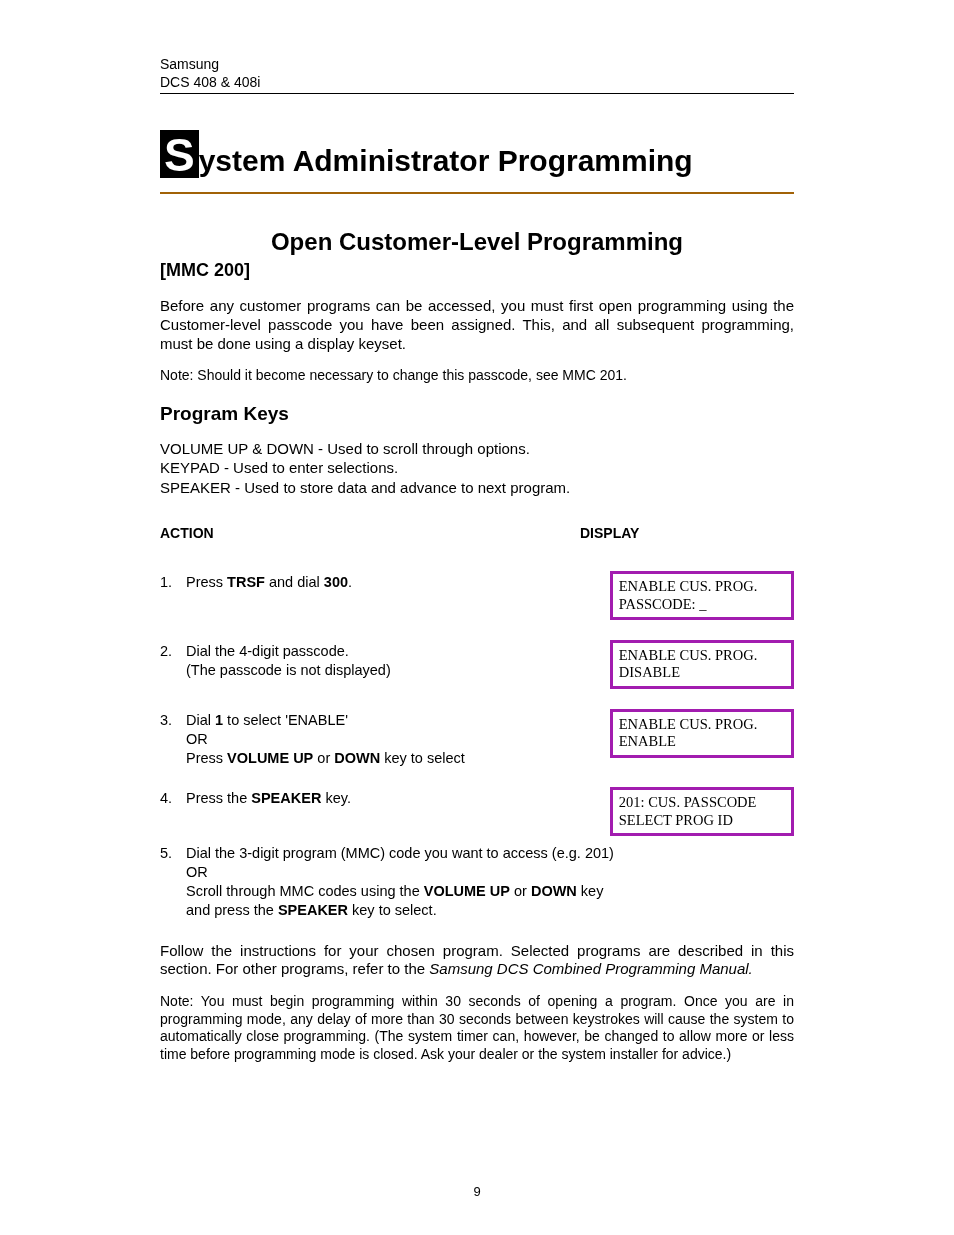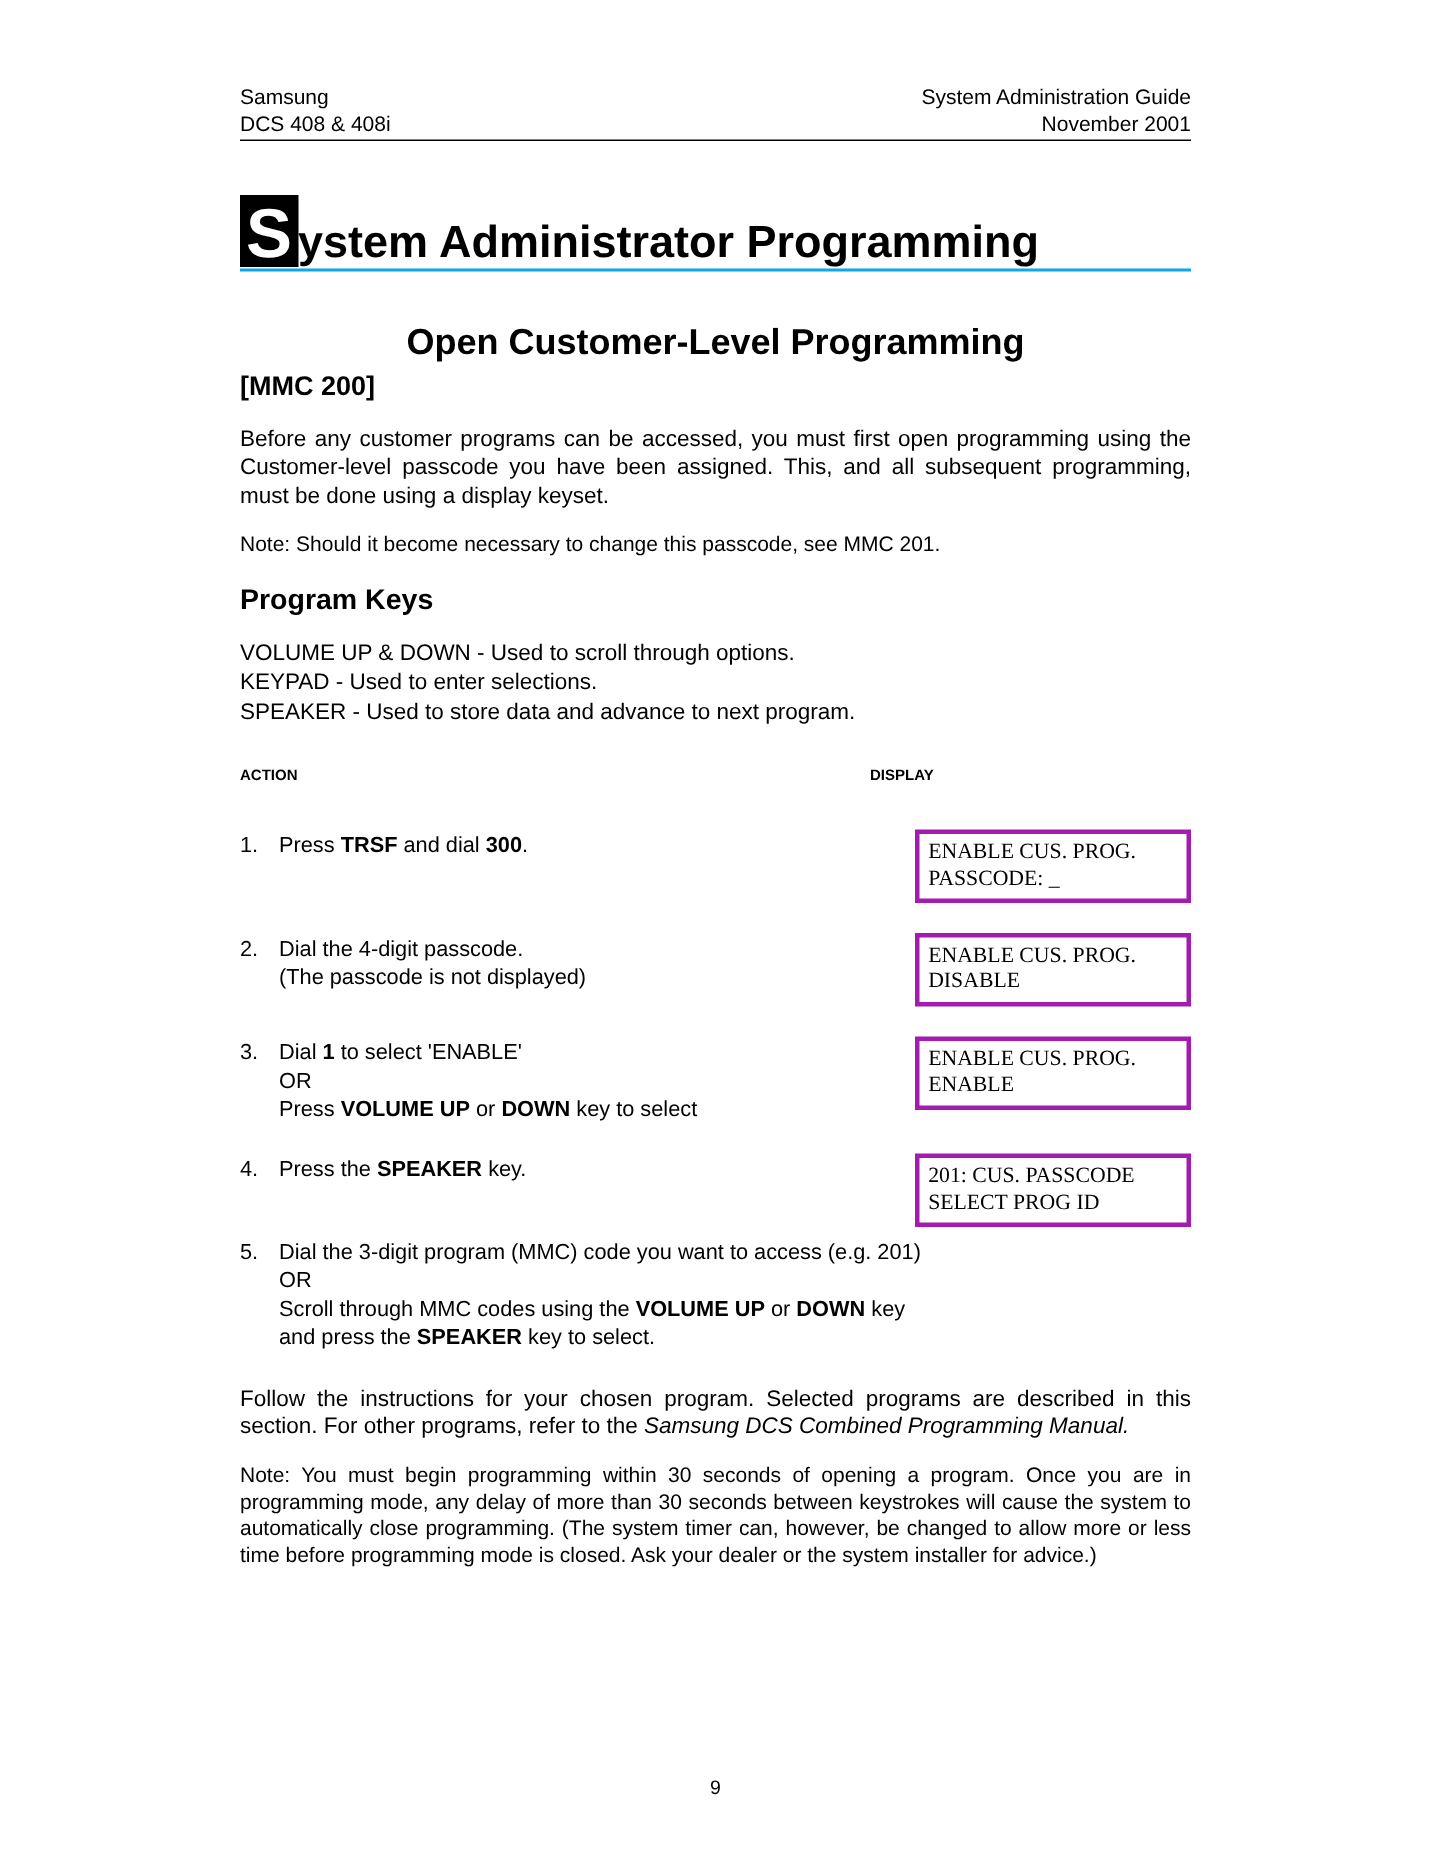--- a/index.html
+++ b/index.html
@@ -20,22 +20,22 @@
     display: flex;
     justify-content: space-between;
     font-size: 14px;
     line-height: 1.25;
     border-bottom: 1px solid #000;
     padding-bottom: 2px;
   }
   .hdr .right { text-align: right; }
   .title-block {
     margin-top: 36px;
-    border-bottom: 2px solid #0ea5e9;
-    padding-bottom: 0;
+    border-bottom: 2px solid #a16207;
+    padding-bottom: 14px;
   }
   .title-block .dropcap {
     display: inline-block;
     background: #000;
     color: #fff;
     font-weight: bold;
     font-size: 46px;
     line-height: 46px;
     padding: 2px 4px 0 4px;
     vertical-align: baseline;
@@ -74,21 +74,21 @@
     margin: 14px 0 14px 0;
   }
   .keys {
     font-size: 15px;
     line-height: 1.3;
     margin-bottom: 28px;
   }
   .cols-head {
     display: flex;
     font-weight: bold;
-    font-size: 10px;
+    font-size: 14px;
     margin-bottom: 32px;
   }
   .cols-head .a { width: 420px; }
   .cols-head .d { }
   .rows { font-size: 14.5px; }
   .row {
     display: flex;
     align-items: flex-start;
     margin-bottom: 22px;
   }
@@ -122,24 +122,20 @@
 </head>
 <body>
 
 <div class="page">
 
   <div class="hdr">
     <div class="left">
       <div>Samsung</div>
       <div>DCS 408 &amp; 408i</div>
     </div>
-    <div class="right">
-      <div>System Administration Guide</div>
-      <div>November 2001</div>
-    </div>
   </div>
 
   <div class="title-block">
     <span class="dropcap">S</span><span class="rest">ystem Administrator Programming</span>
   </div>
 
   <h2 class="section">Open Customer-Level Programming</h2>
   <div class="mmc">[MMC 200]</div>
 
   <p class="body">Before any customer programs can be accessed, you must first open programming using the Customer-level passcode you have been assigned. This, and all subsequent programming, must be done using a display keyset.</p>

